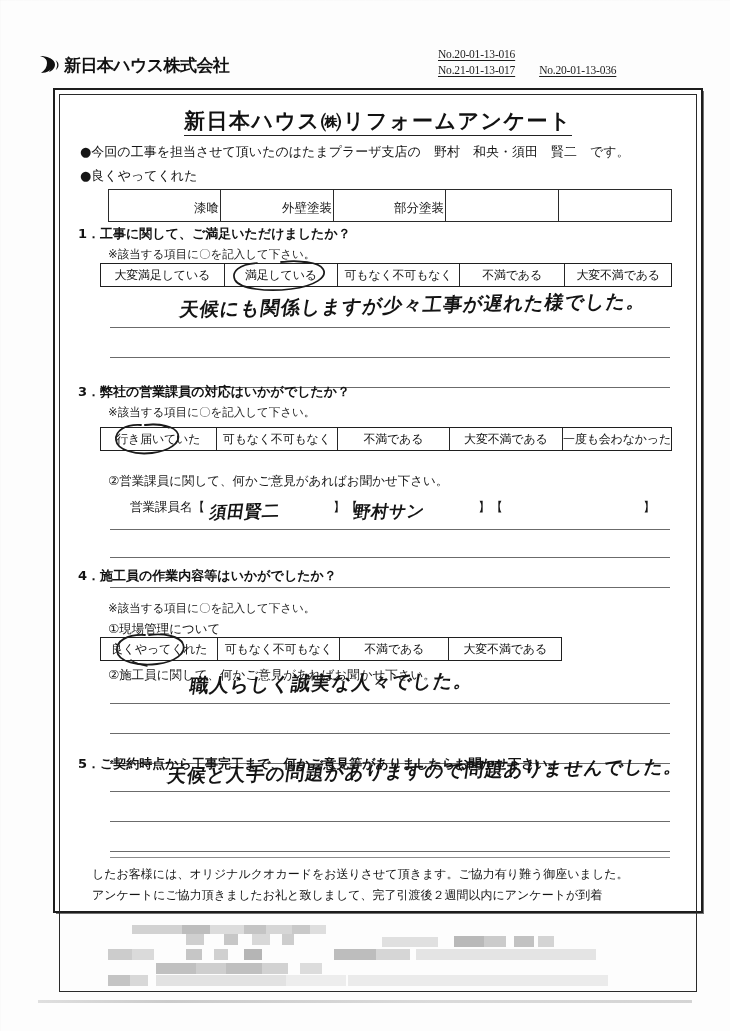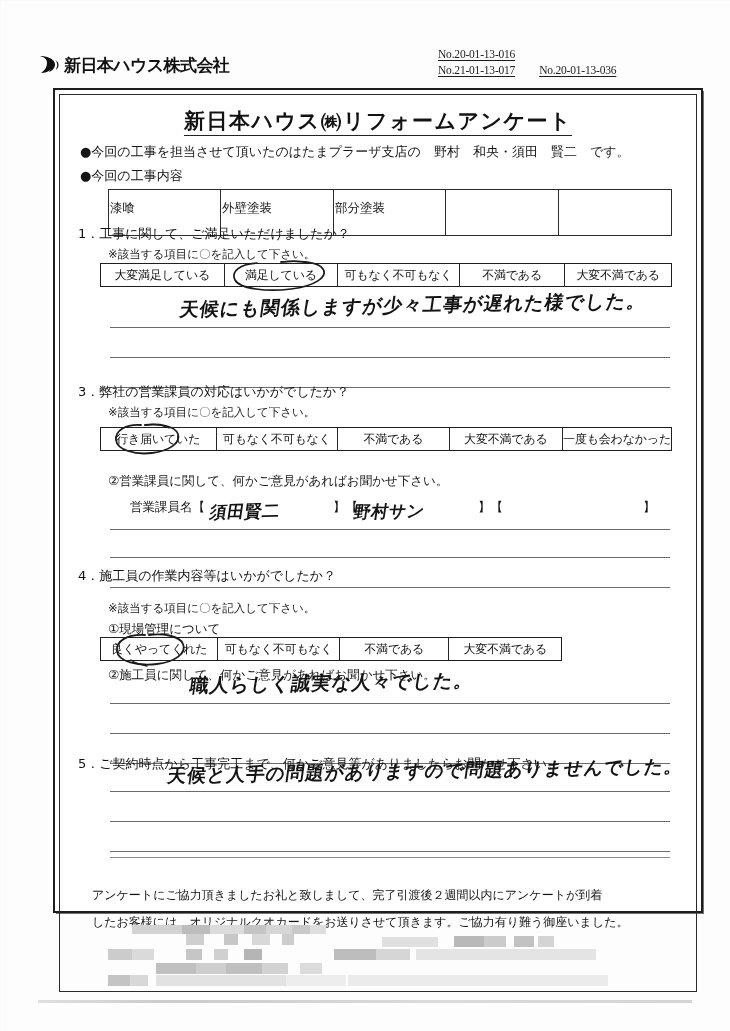--- a/index.html
+++ b/index.html
@@ -118,21 +118,21 @@
     font-family: "DejaVu Sans", "Liberation Sans", sans-serif;
     font-size: 13px;
     color: #151515;
     white-space: nowrap;
     letter-spacing: 0px;
   }
   .qline {
     position: absolute;
     font-family: "DejaVu Sans", "Liberation Sans", sans-serif;
     font-size: 13px;
-    font-weight: normal;
+    font-weight: bold;
     color: #121212;
     white-space: nowrap;
   }
   .note {
     position: absolute;
     font-family: "DejaVu Sans", "Liberation Sans", sans-serif;
     font-size: 11.5px;
     color: #232323;
     white-space: nowrap;
   }
@@ -146,23 +146,23 @@
 
   
   .work-table {
     position: absolute;
     border-collapse: collapse;
     table-layout: fixed;
   }
   .work-table td {
     border: 1px solid #2b2b2b;
     height: 26px;
-    text-align: left;
+    text-align: right;
     vertical-align: bottom;
-    padding-bottom: 18px;
+    padding-bottom: 4px;
     font-family: "DejaVu Sans", "Liberation Sans", sans-serif;
     font-size: 12.5px;
     color: #1a1a1a;
   }
 
   
   .scale {
     position: absolute;
     display: flex;
     border: 1.5px solid #1f1f1f;
@@ -315,21 +315,21 @@
 
   <div id="form-frame">
     <div id="form-inner">
 
       <div class="form-title">
         <span>新日本ハウス㈱リフォームアンケート</span>
       </div>
 
       <div class="bullet-line" style="left:20px; top:48px;">●今回の工事を担当させて頂いたのはたまプラーザ支店の　野村　和央・須田　賢二　です。</div>
 
-      <div class="bullet-line" style="left:20px; top:72px;">●今回の工事内容</div>
+      <div class="bullet-line" style="left:20px; top:72px;">●良くやってくれた</div>
 
       <table class="work-table" style="left:48px; top:94px; width:548px;">
         <tbody>
             <tr>
           <td style="width:109px;">漆喰</td>
           <td style="width:110px;">外壁塗装</td>
           <td style="width:109px;">部分塗装</td>
           <td style="width:110px;"></td>
           <td style="width:110px;"></td>
         </tr>
@@ -465,21 +465,21 @@
 
       <div class="hand hand-ans" style="left:106px; top:668px; font-size:18.5px;">天候と人手の問題がありますので問題ありませんでした。</div>
 
       <div class="rule" style="left:50px; top:696px; width:560px;"></div>
       <div class="rule" style="left:50px; top:726px; width:560px;"></div>
       <div class="rule" style="left:50px; top:756px; width:560px;"></div>
 
       <div class="footer-sep" style="left:50px; top:762px; width:560px;"></div>
 
       <div class="footer-text" style="left:32px; top:791px;">アンケートにご協力頂きましたお礼と致しまして、完了引渡後２週間以内にアンケートが到着</div>
-      <div class="footer-text" style="left:32px; top:818px;text-align:center;">したお客様には、オリジナルクオカードをお送りさせて頂きます。ご協力有り難う御座いました。</div>
+      <div class="footer-text" style="left:32px; top:770px;text-align:center;">したお客様には、オリジナルクオカードをお送りさせて頂きます。ご協力有り難う御座いました。</div>
 
       <div id="redacted">
         <div class="px" style="left:46px;  top:2px;  width:50px; height:9px;  background:#d2d2d2;"></div>
         <div class="px" style="left:96px;  top:2px;  width:28px; height:9px;  background:#bdbdbd;"></div>
         <div class="px" style="left:124px; top:2px;  width:34px; height:9px;  background:#dcdcdc;"></div>
         <div class="px" style="left:158px; top:2px;  width:22px; height:9px;  background:#c4c4c4;"></div>
         <div class="px" style="left:180px; top:2px;  width:26px; height:9px;  background:#d6d6d6;"></div>
         <div class="px" style="left:206px; top:2px;  width:18px; height:9px;  background:#c9c9c9;"></div>
         <div class="px" style="left:224px; top:2px;  width:16px; height:9px;  background:#dedede;"></div>
 

